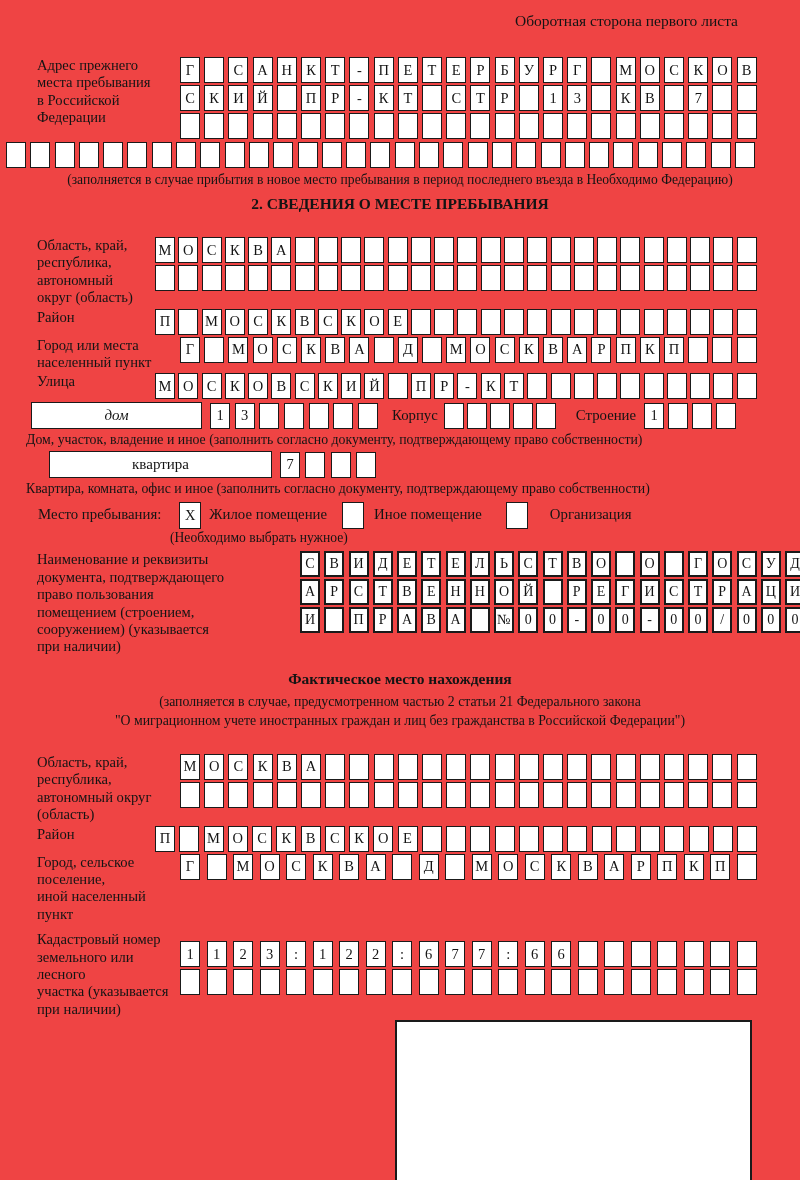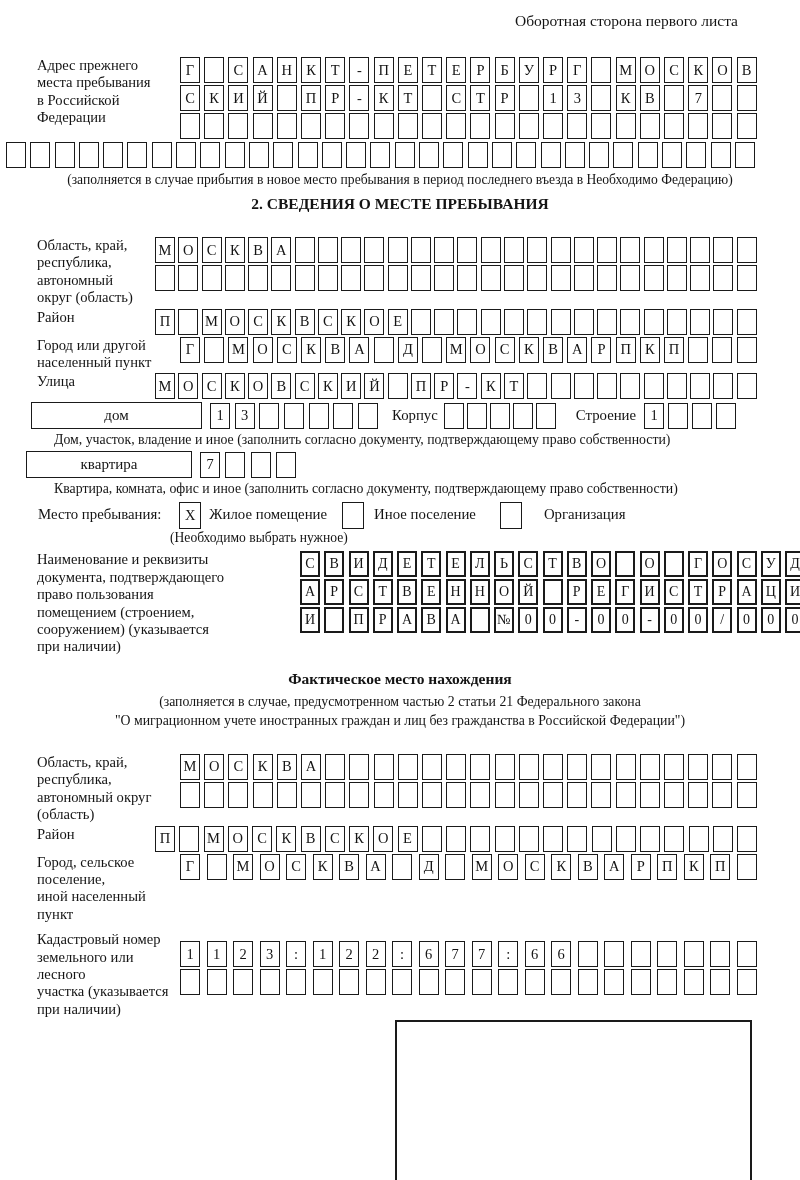--- a/index.html
+++ b/index.html
@@ -1,20 +1,20 @@
 <!DOCTYPE html>
 <html><head>
 <meta charset="utf-8">
 <style>
   html,body{margin:0;padding:0;background:#e8e8e8;}
   .page{
     position:relative;
     width:800px;height:1180px;
     margin:0 auto;
-    background:#ffffff;
+    background:#ef4444;
     color:#141414;
     font-family:"Liberation Serif", serif;
     box-sizing:border-box;
     padding-top:12px;
     overflow:hidden;
   }
   .side-note{
     text-align:right;
     padding-right:62px;
     font-size:15.5px;
@@ -55,37 +55,37 @@
   }
   .doc-cells .cell{border-width:2.2px;font-size:14px;}
   .fullrow{margin-left:6px;margin-top:3px;}
   .caption{
     font-size:13.6px;line-height:17px;
     text-align:center;margin-top:3px;
     white-space:pre-line;
   }
   .caption-left{
     font-size:13.8px;line-height:17px;
-    padding-left:54px;margin-top:2px;
+    padding-left:26px;margin-top:2px;
     white-space:pre-line;
   }
   .sec-title{
     font-weight:bold;font-size:15.5px;line-height:19px;
     text-align:center;margin:6px 0 5px 0;
   }
   .hrow{display:flex;align-items:center;margin-top:3px;height:27px;}
   .named-box{
     box-sizing:border-box;
     border:1.6px solid #1a1a1a;
     height:27px;
     display:flex;align-items:center;justify-content:center;
     font-size:15px;background:#fff;
   }
-  .dom-box{width:171px;margin-left:31px;}
-  .kv-box{width:166px;margin-left:26px;font-family:Liberation Serif, serif;}
+  .dom-box{width:171px;margin-left:31px;font-style:italic;}
+  .kv-box{width:223px;margin-left:49px;font-family:Liberation Serif, serif;}
   .inline-lbl{font-size:14.8px;flex:0 0 auto;}
   .gap8{margin-left:8px}
   .gap14{margin-left:14px}
   .gap6{margin-left:6px}
   .gap20{margin-left:20px}
   .cbox .cell{flex:0 0 22px;width:22px;height:27px;}
   .mesto-label{font-size:14.8px;padding-left:38px;}
   .opt-label{font-size:14.8px;}
   .select-note{
     font-size:13.6px;line-height:17px;
@@ -341,21 +341,21 @@
         <span class="cell"></span>
         <span class="cell"></span>
         <span class="cell"></span>
         <span class="cell"></span>
         <span class="cell"></span>
         <span class="cell"></span>
       </div>
   </div>
 
   <div class="block mt2">
-    <div class="lbl w180">Город или другой
+    <div class="lbl w180">Город или места
 населенный пункт</div>
     <div class="cells cw577">
         <span class="cell">Г</span>
         <span class="cell"></span>
         <span class="cell">М</span>
         <span class="cell">О</span>
         <span class="cell">С</span>
         <span class="cell">К</span>
         <span class="cell">В</span>
         <span class="cell">А</span>
@@ -452,21 +452,21 @@
 
   <div class="hrow mt4">
     <div class="mesto-label">Место пребывания:</div>
     <div class="cells cbox" style="margin-left:18px">
         <span class="cell">X</span>
       </div>
     <div class="opt-label gap8">Жилое помещение</div>
     <div class="cells cbox" style="margin-left:15px">
         <span class="cell"></span>
       </div>
-    <div class="opt-label" style="margin-left:10px">Иное поселение</div>
+    <div class="opt-label" style="margin-left:10px">Иное помещение</div>
     <div class="cells cbox" style="margin-left:24px">
         <span class="cell"></span>
       </div>
     <div class="opt-label" style="margin-left:22px">Организация</div>
   </div>
   <div class="select-note">(Необходимо выбрать нужное)</div>
 
   <div class="block doc-block">
     <div class="lbl w250">Наименование и реквизиты
 документа, подтверждающего

